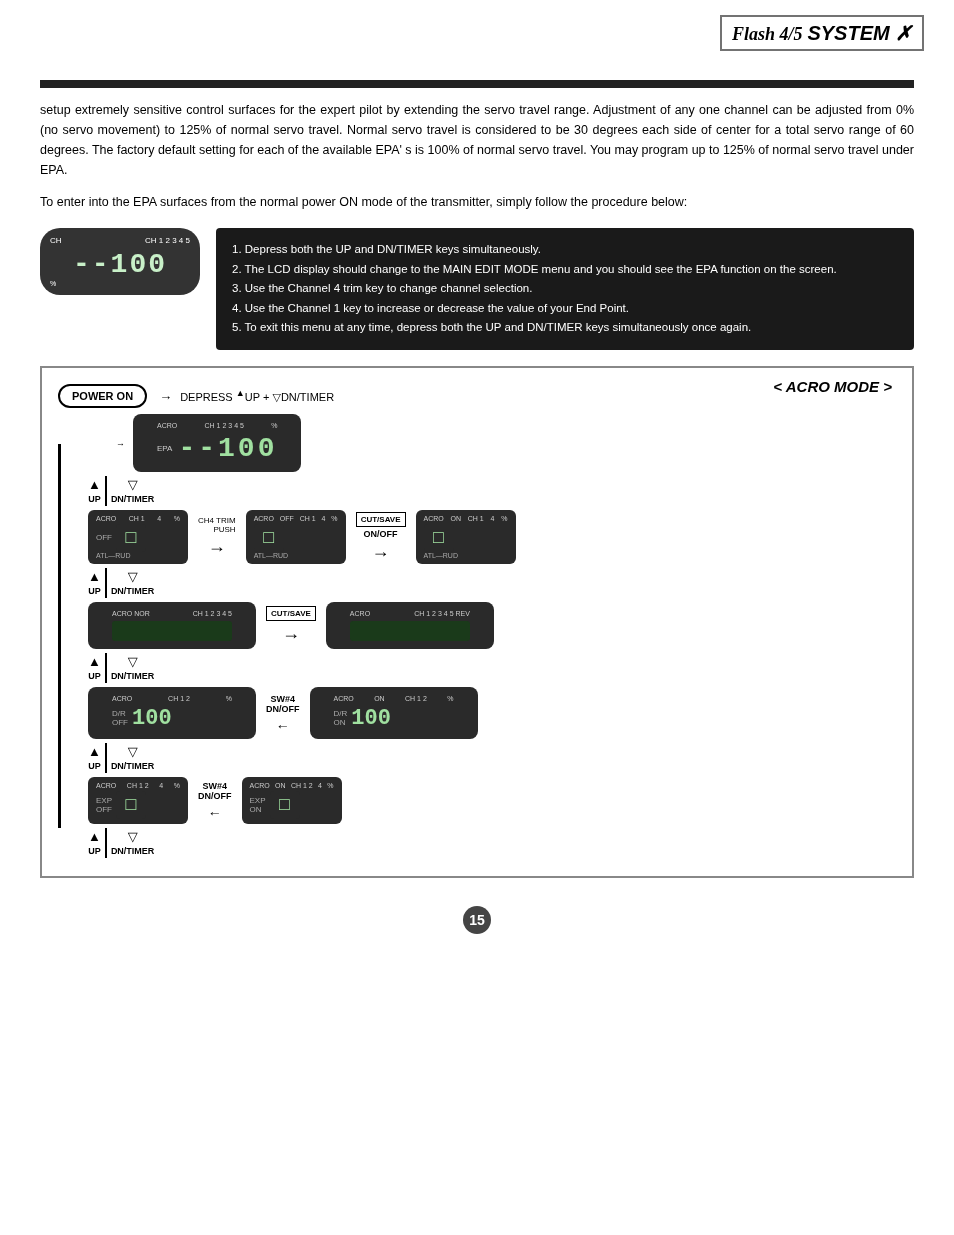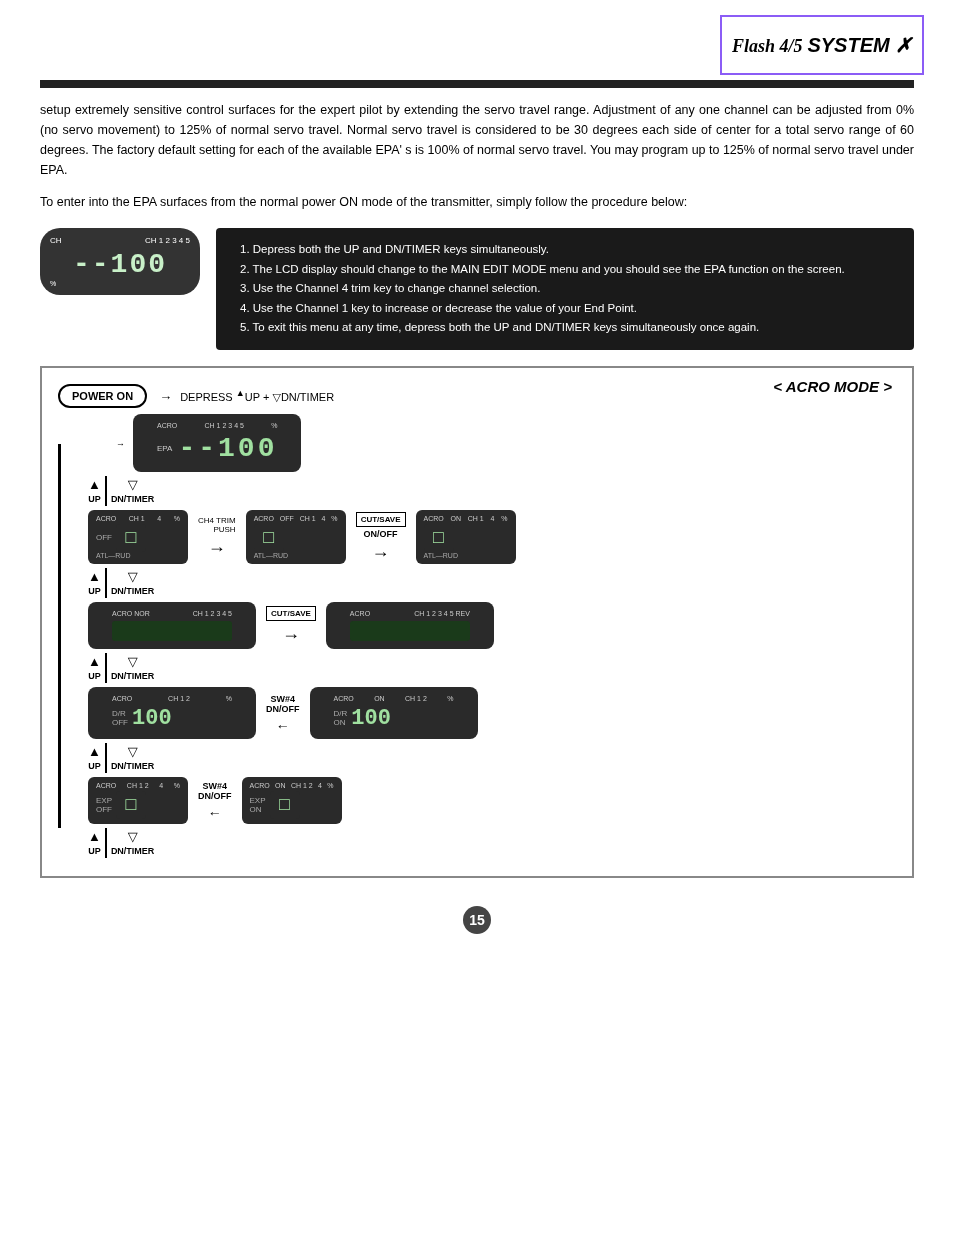--- a/index.html
+++ b/index.html
@@ -18,22 +18,22 @@
       background: #fff;
       padding: 20px 40px;
       position: relative;
     }
 
     
     .header-logo {
       position: absolute;
       top: 15px;
       right: 30px;
-      border: 2px solid #8b5cf6;
-      padding: 16px 10px;
+      border: 2px solid #737373;
+      padding: 4px 10px;
       font-size: 18px;
       font-weight: bold;
       font-style: italic;
       background: #fff;
       white-space: nowrap;
     }
     .header-logo .flash-text {
       font-style: italic;
       font-family: Georgia, serif;
     }
@@ -87,21 +87,21 @@
       letter-spacing: 2px;
     }
     .lcd-small-bottom {
       font-size: 7px;
       text-align: left;
     }
 
     .procedure-steps {
       background: #1a1a1a;
       color: #fff;
-      padding: 12px 24px;
+      padding: 12px 16px;
       font-size: 11.5px;
       line-height: 1.7;
       flex: 1;
       border-radius: 4px;
     }
 
     
     .chart-title-container {
       display: flex;
       justify-content: center;

